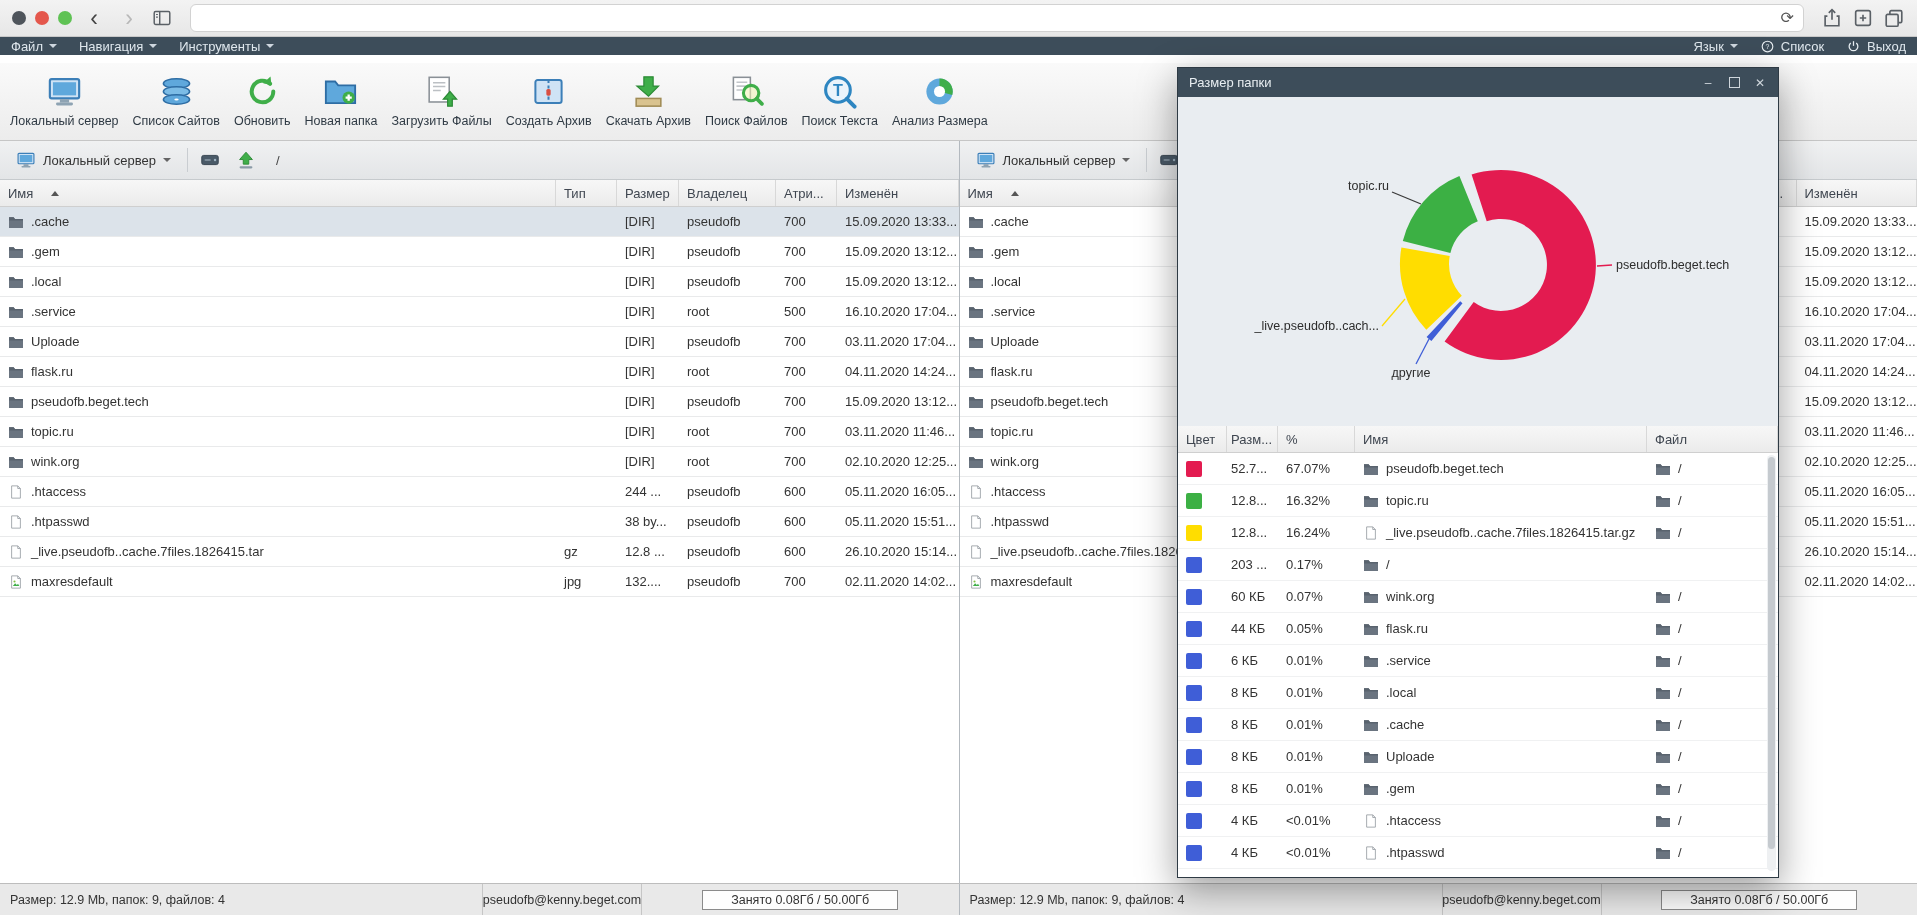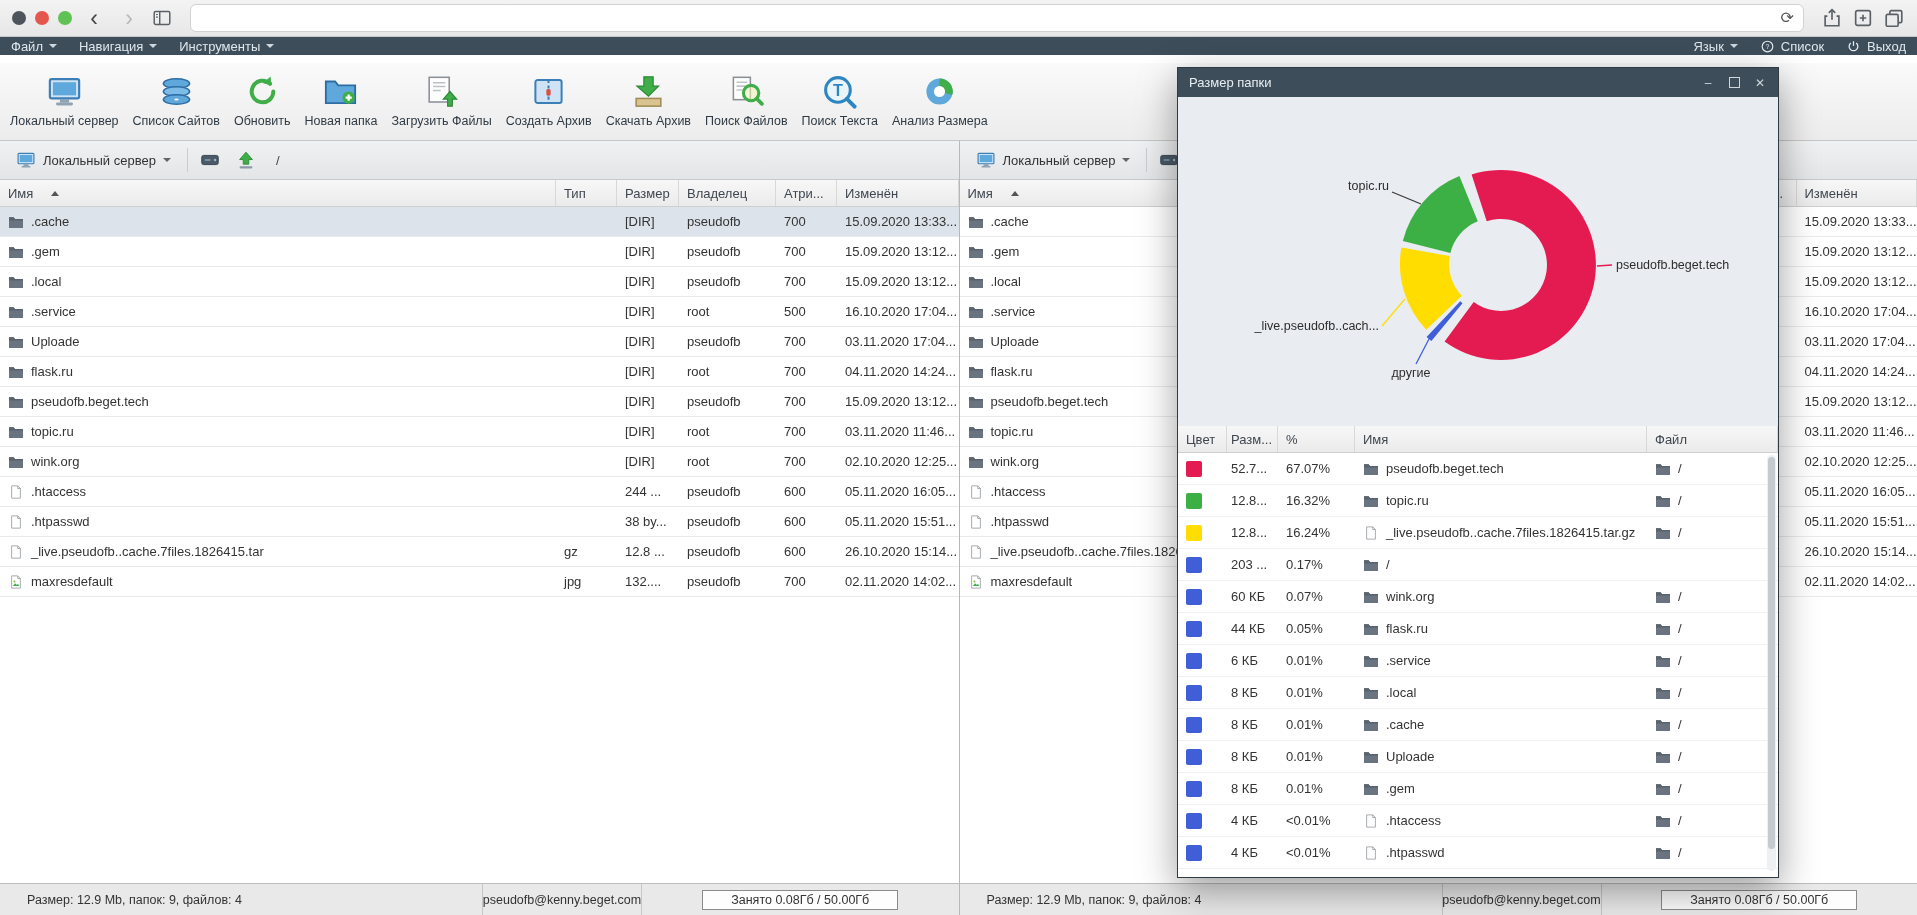--- a/index.html
+++ b/index.html
@@ -71,21 +71,21 @@
   .frow.selected{background:#dce3ea;}
   .fcell{padding:0 8px;box-sizing:border-box;display:flex;align-items:center;gap:7px;overflow:hidden;white-space:nowrap;height:100%;}
   .icon-14{width:16px;height:14px;flex:0 0 auto;}
   .icon-14 svg{width:16px;height:14px;}
 
   
   #statusbar{position:absolute;left:0;right:0;bottom:0;height:32px;background:#e9e9e9;
     border-top:1px solid #bdbdbd;display:flex;font-size:12.5px;color:#333;box-sizing:border-box;}
   .sb-half{width:50%;display:flex;align-items:stretch;box-sizing:border-box;}
   .sb-half + .sb-half{border-left:1px solid #b3b9bf;}
-  .sb-size{width:483px;box-sizing:border-box;display:flex;align-items:center;padding-left:27px;border-right:1px solid #c6c6c6;}
+  .sb-size{width:483px;box-sizing:border-box;display:flex;align-items:center;padding-left:10px;border-right:1px solid #c6c6c6;}
   .sb-account{width:159px;box-sizing:border-box;display:flex;align-items:center;justify-content:center;border-right:1px solid #c6c6c6;padding:0 4px;overflow:hidden;white-space:nowrap;}
   .sb-quota{flex:1;display:flex;align-items:center;justify-content:center;}
   .sb-quota-box{border:1px solid #8a8a8a;background:#fdfdfd;padding:2px 28px;white-space:nowrap;}
 
   
   #dialog{position:absolute;left:1177px;top:67px;width:602px;height:811px;background:#fff;
     border:1px solid #2e3a44;box-shadow:0 12px 36px rgba(0,0,0,.38);z-index:50;
     display:flex;flex-direction:column;box-sizing:border-box;}
   .dlg-title{height:29px;flex:0 0 auto;background:#3d4d5a;color:#e8eef2;display:flex;align-items:center;
     padding:0 11px;font-size:13px;}

